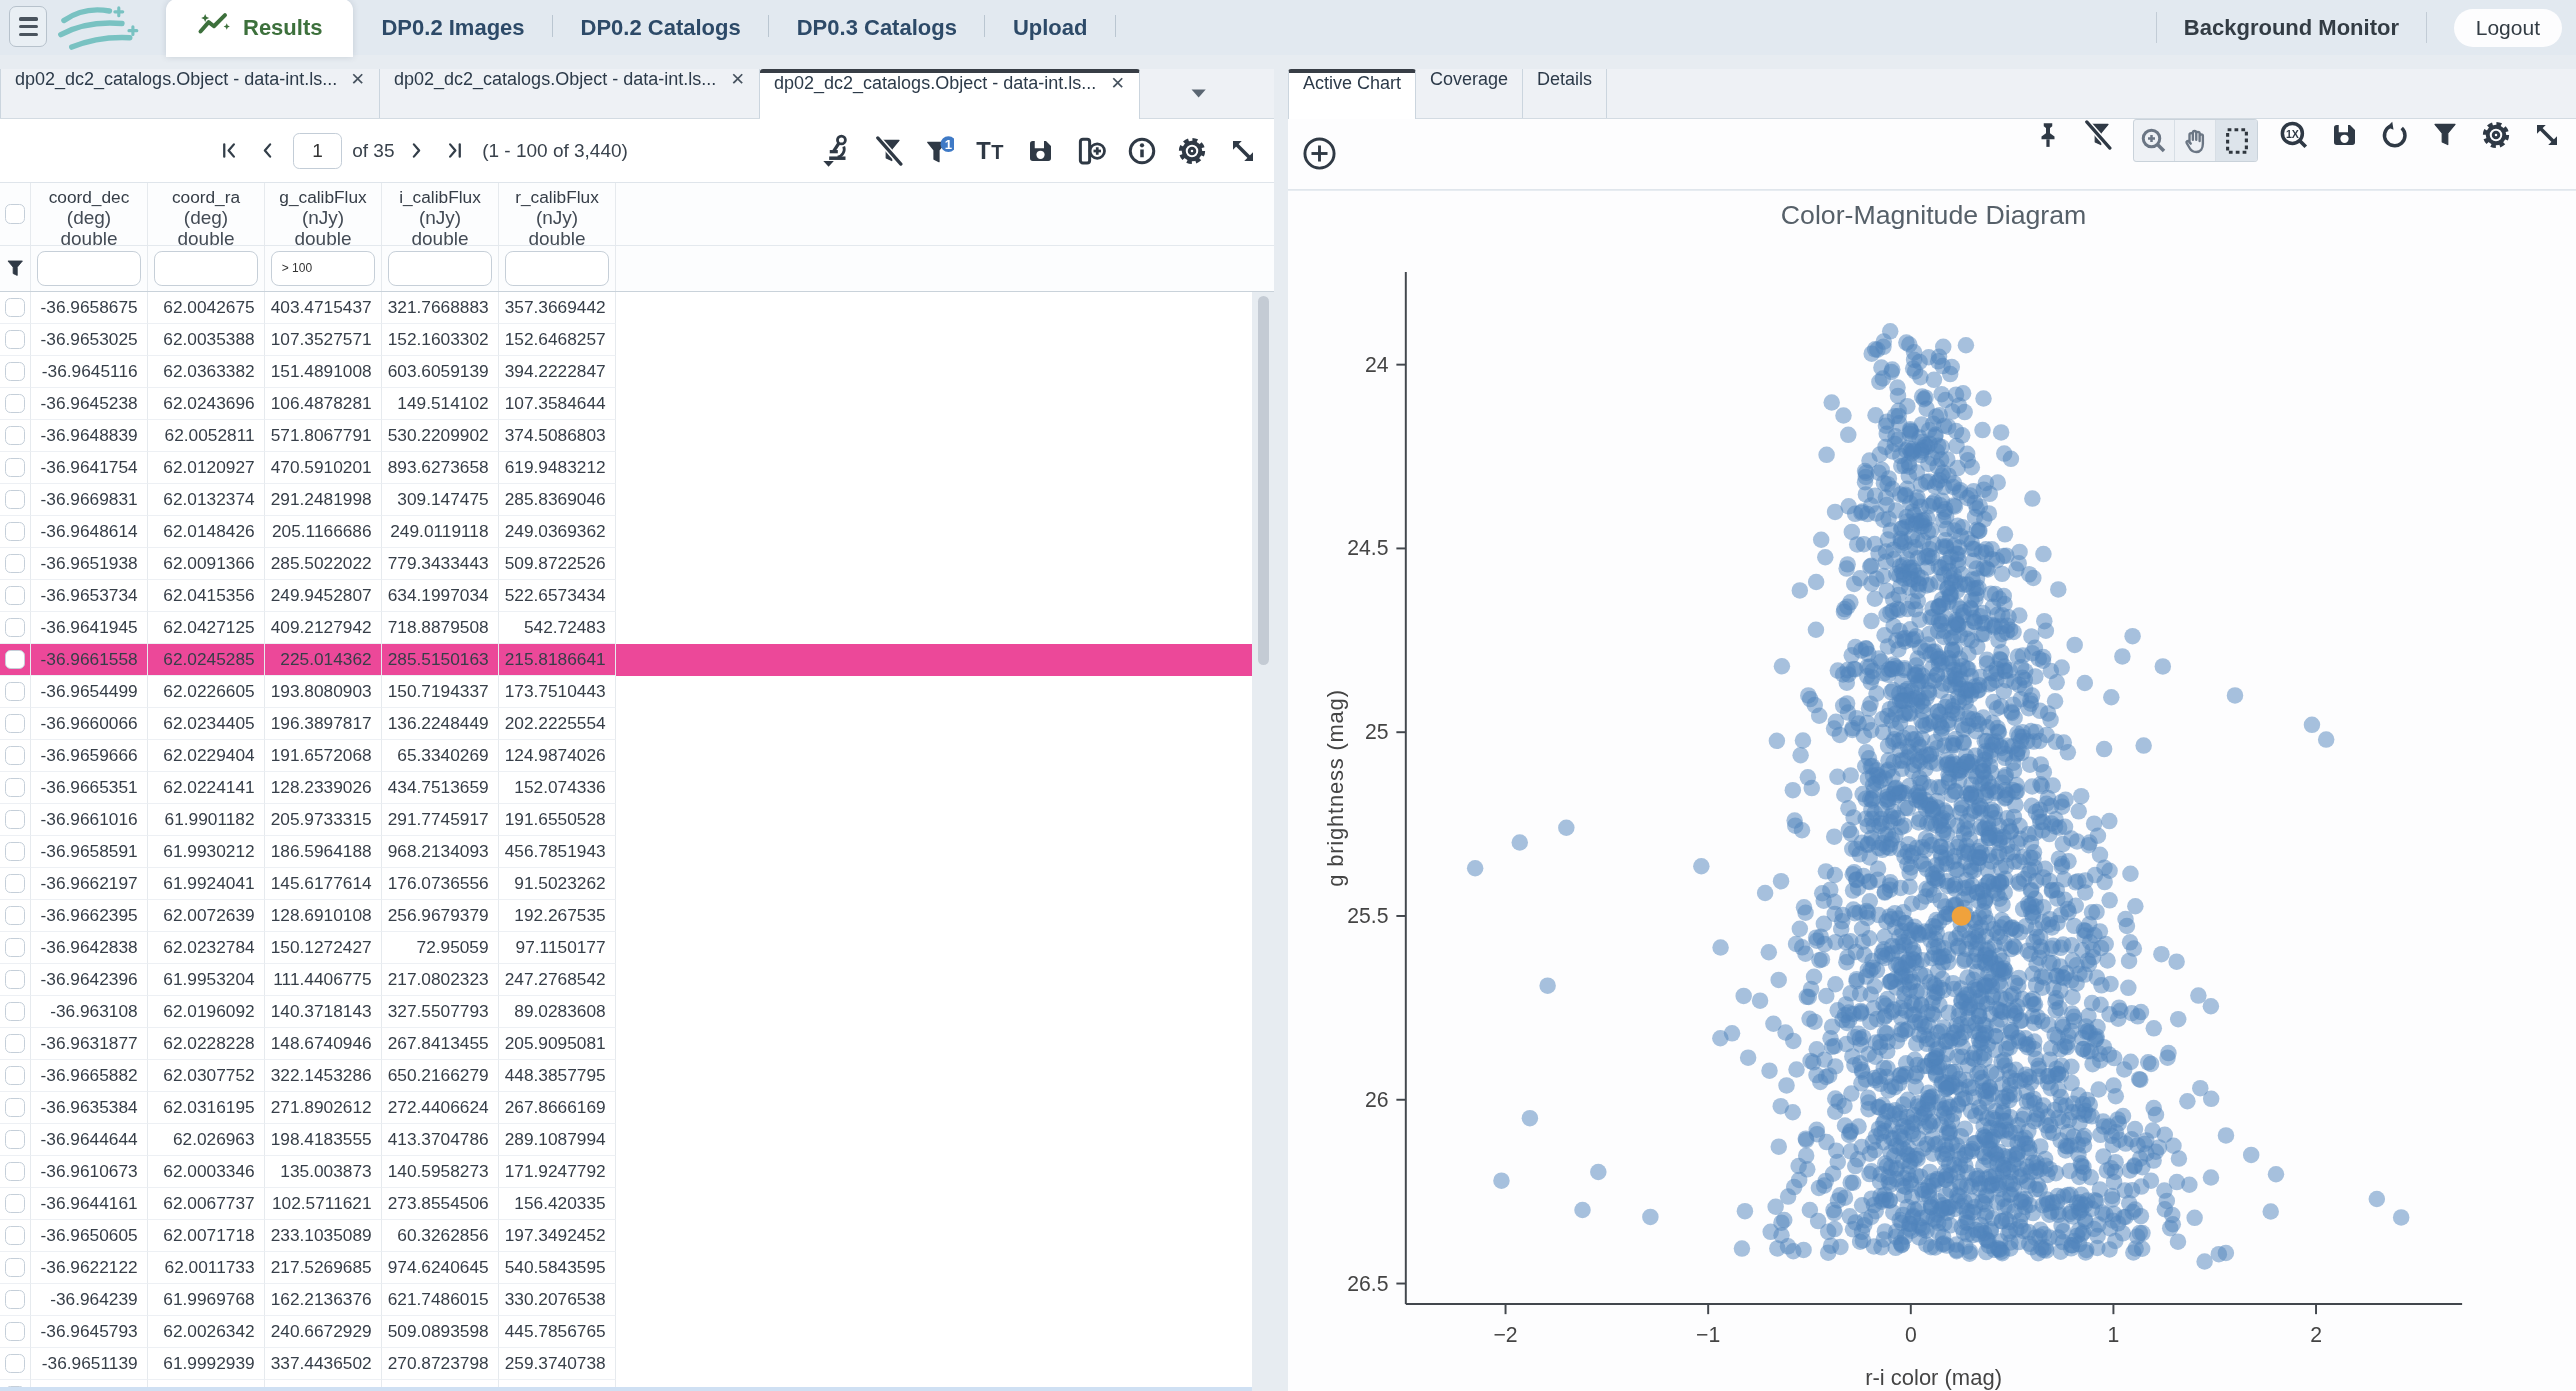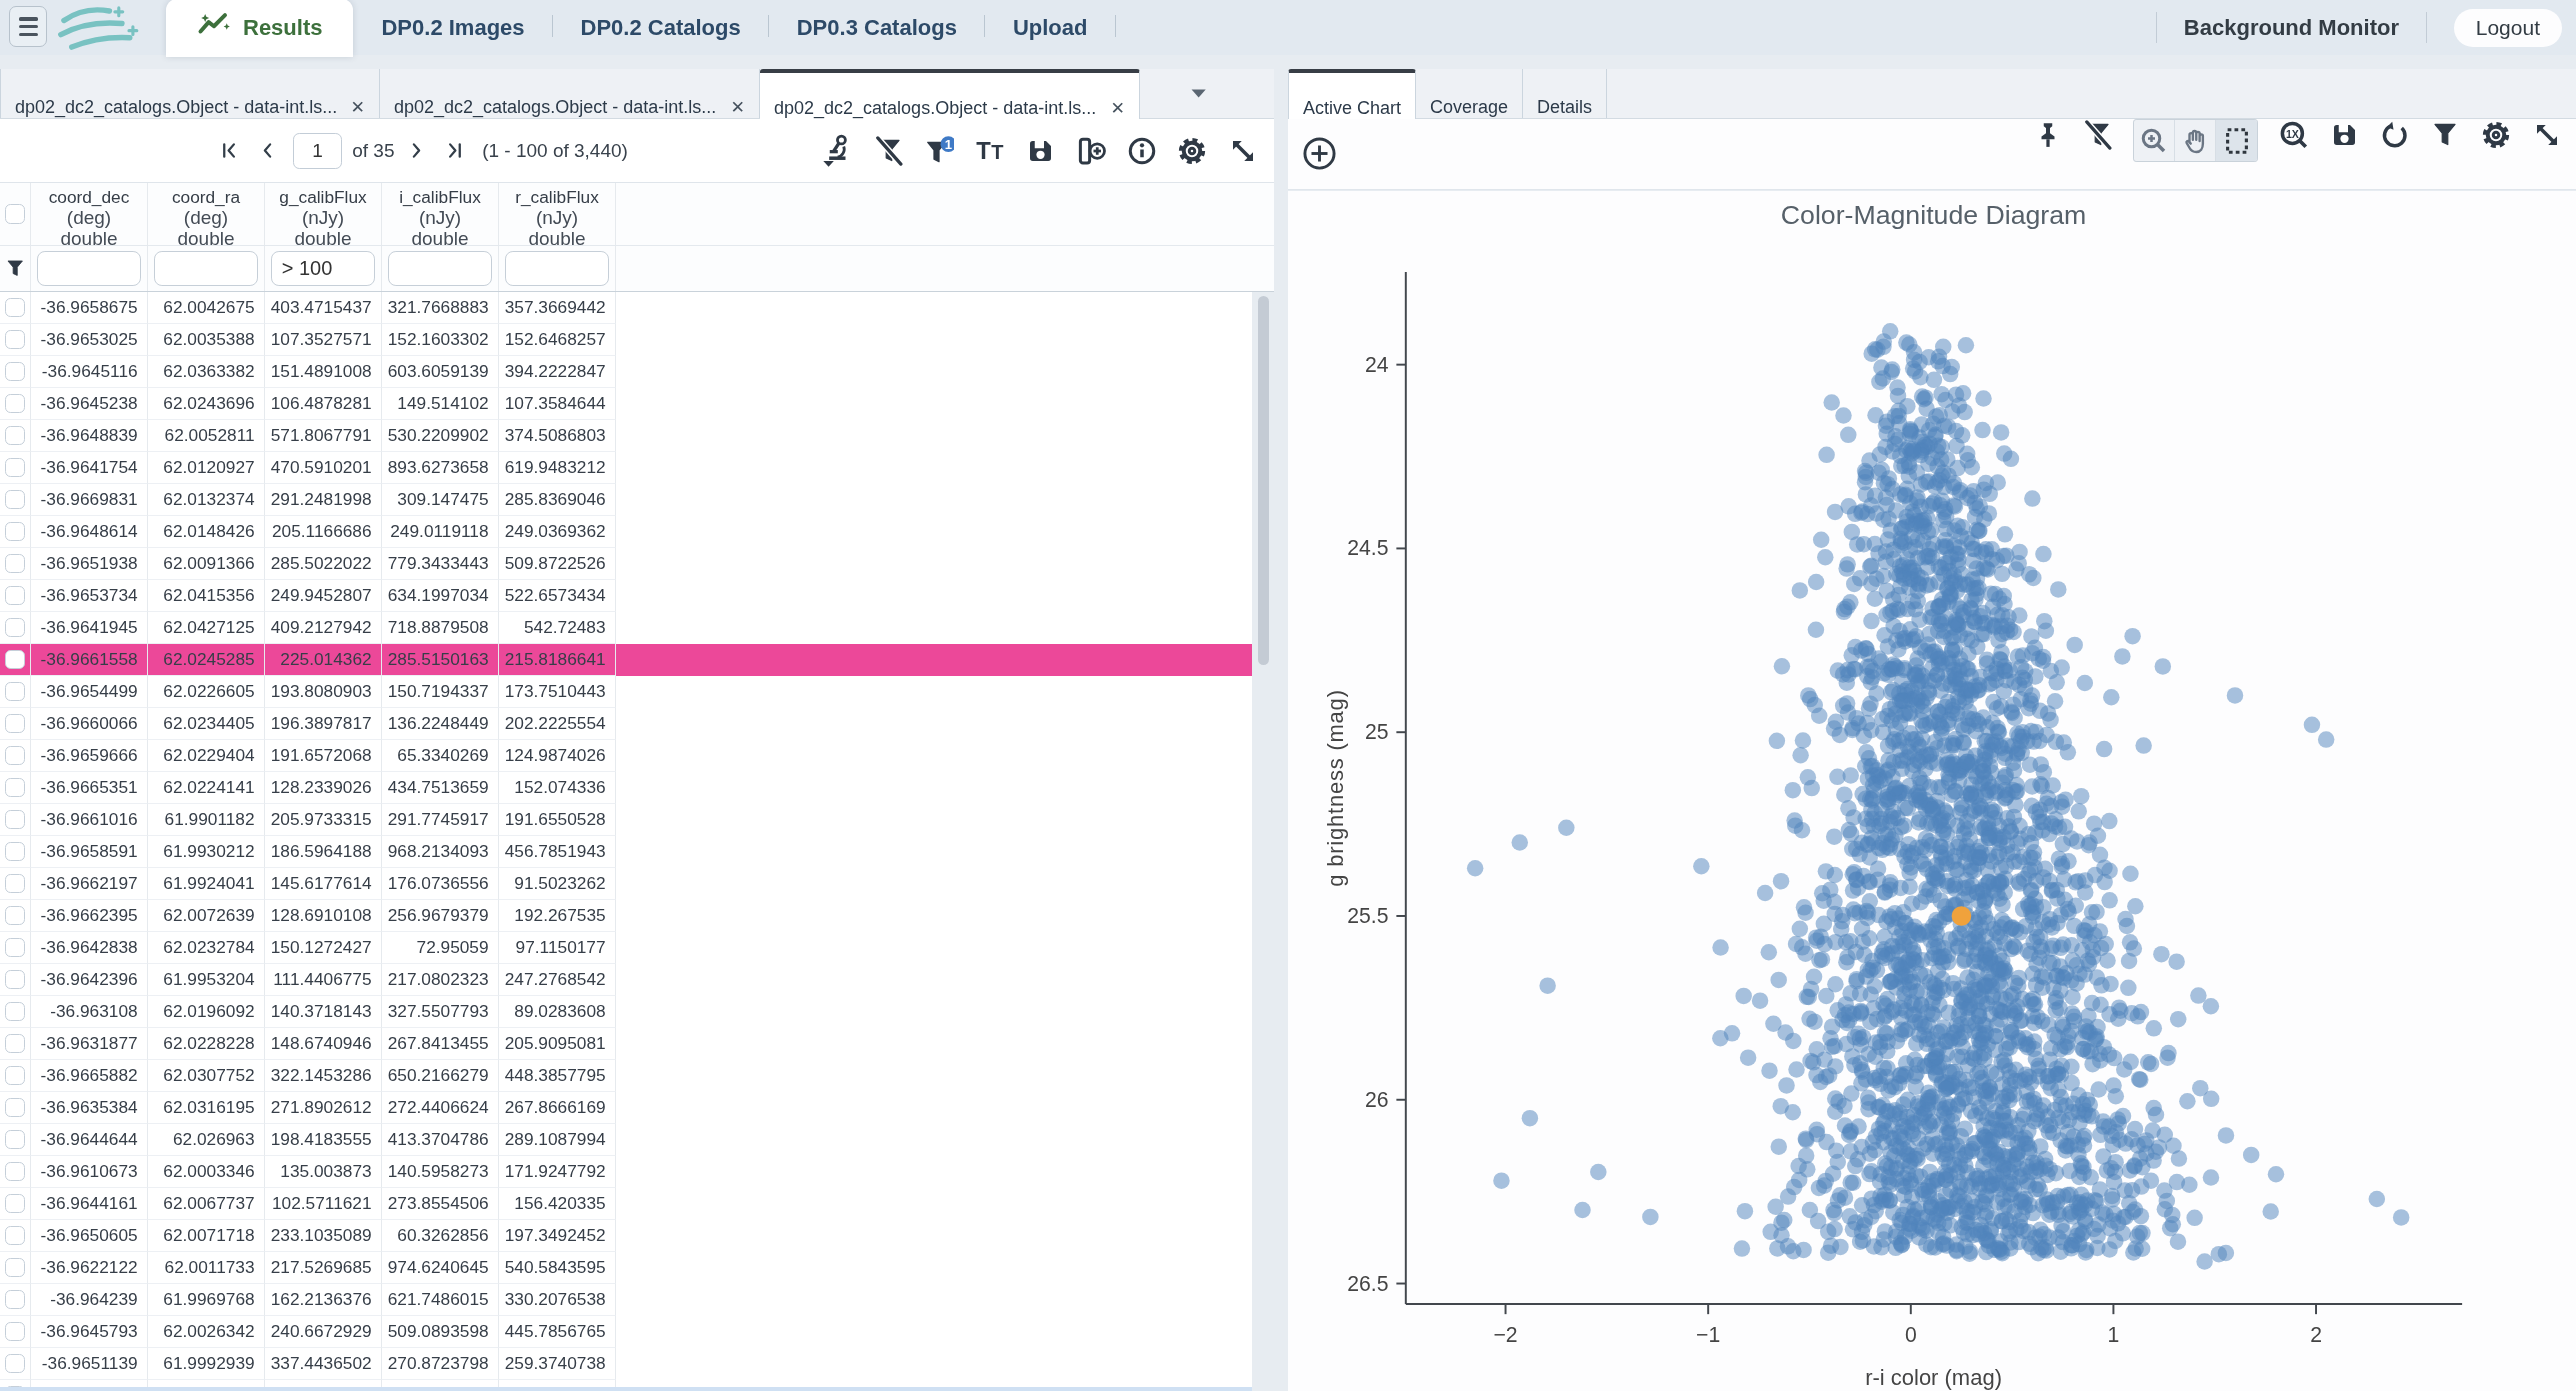--- a/index.html
+++ b/index.html
@@ -14,42 +14,42 @@
 .nav-tab.active { background:#ffffff; border-radius:11px 11px 0 0; color:#3d703c; box-shadow:0 0 6.3px rgba(60,80,100,.18); padding:0 31px; }
 .nav-tab.active .icon { margin-right:11px; }
 .topbar-right { position:absolute; right:14px; top:0; height:55px; display:flex; align-items:center; }
 .bm-sep { width:0.8px; height:31px; background:#c2ccd6; margin:0 27px; }
 .bm-label { font-size:22px; font-weight:700; color:#333c44;text-align:right; }
 .logout-btn { background:#fdfdfe; border-radius:19px; padding:7px 22px; font-size:21px; color:#333c44; cursor:pointer; }
 
 .panel-left { position:absolute; left:0; top:69px; width:1274px; height:1323px; }
 .panel-right { position:absolute; left:1288px; top:69px; width:1288px; height:1323px; }
 .tabstrip { position:relative; height:50px; background:#eef1f5; border-bottom:0.8px solid #d3dbe2; display:flex; align-items:stretch; }
-.dtab { position:relative; display:flex; align-items:flex-end; padding:0 14px; font-size:18px; color:#2c3a49; border-right:0.8px solid #cbd5de; cursor:pointer; }
+.dtab { position:relative; display:flex; align-items:flex-start; padding:0 14px; font-size:18px; color:#2c3a49; border-right:0.8px solid #cbd5de; cursor:pointer; }
 .dtab:first-child { border-left:0.8px solid #cbd5de; }
 .tabstrip.tstrip-left .dtab { width:380px; flex:none; }
 .dtab .lbl { flex:1; overflow:hidden; text-overflow:ellipsis; white-space:nowrap; }
 .dtab .x { margin-left:11px; font-size:17.3px; color:#46525e; }
 .dtab.active { background:#ffffff; border-top:4.7px solid #383e46; border-radius:3.1px 3.1px 0 0; margin-bottom:-0.8px; border-right:0.8px solid #cbd5de; }
 .tab-caret { width:41px; margin-left:38px; align-self:center; height:35px; display:flex; align-items:center; justify-content:center; cursor:pointer; }
 .ttoolbar { position:relative; height:64px; background:#ffffff; border-bottom:0.8px solid #dfe5eb; }
 .pager { position:absolute; left:214px; top:0; height:63px; display:flex; align-items:center; gap:7px; color:#39424c; font-size:19px; }
 .page-box { width:49px; height:36px; border:1.2px solid #c3cdd7; border-radius:6.3px; background:#fff; text-align:center; font-size:19px; color:#333; line-height:34px; margin:0 3.1px; }
 .icon-row { position:absolute; right:15.7px; top:0; height:63px; display:flex; align-items:center; gap:19.6px; }
 .icon-btn { position:relative; width:31px; height:31px; display:flex; align-items:center; justify-content:center; cursor:pointer; }
 .thead { position:relative; height:63px; background:#fcfdfe; border-bottom:0.8px solid #e4e9ee; display:flex; }
 .thead .cb-col, .tfilter .cb-col { width:31px; flex:none; border-right:0.8px solid #e6eaee; display:flex; align-items:center; justify-content:center; }
 .hcol { width:117px; flex:none; border-right:0.8px solid #e6eaee; text-align:center; padding-top:3.1px; }
 .hcol:first-of-type { width:123px; }
 .hname { font-size:17.3px; color:#353d47; line-height:22px; }
 .hsub { font-size:19px; color:#434b55; line-height:20.4px; }
 .tfilter { position:relative; height:46px; background:#fcfdfe; border-bottom:0.8px solid #c9d2da; display:flex; }
 .fcol { width:117px; flex:none; border-right:0.8px solid #e6eaee; padding:4.7px 6.3px; }
 .fcol:first-of-type { width:123px; }
-.finput { width:100%; height:35px; border:1.2px solid #c6cfd8; border-radius:7.9px; background:#fff; font-size:20px; color:#333; padding:0 9.4px; display:flex; align-items:center; font-family:"Liberation Sans",sans-serif; }
+.finput { width:100%; height:35px; border:1.2px solid #c6cfd8; border-radius:7.9px; background:#fff; font-size:12px; color:#333; padding:0 9.4px; display:flex; align-items:center; font-family:"Liberation Sans",sans-serif; }
 .tbody { position:absolute; left:0; top:223px; width:1252px; height:1100px; overflow:hidden; background:#fff; }
 .trow { display:flex; height:32px; background:#fff; cursor:pointer; }
 .trow.selected { background:#ec4899; }
 .trow .cb-col { width:31px; flex:none; border-right:0.8px solid #e6eaee; border-bottom:0.8px solid #edf0f4; display:flex; align-items:center; justify-content:center; }
 .tcell { width:117px; flex:none; border-right:0.8px solid #e6eaee; border-bottom:0.8px solid #edf0f4; font-size:17.3px; color:#363e48; text-align:right; padding-right:9.4px; line-height:31px; overflow:hidden; }
 .tcell:first-of-type { width:123px; }
 .checkbox { width:19.6px; height:19.6px; border:1.6px solid #c5cfd9; border-radius:5.5px; background:#fff; }
 .scrollbar { position:absolute; right:4.7px; top:227px; width:11px; height:1090px; }
 .scroll-thumb { position:absolute; left:0; top:0; width:11px; height:369px; border-radius:5.5px; background:#c4cbd4; }
 .table-footer-strip { position:absolute; left:0; bottom:0; width:1252px; height:5.5px; background:#cfe0f3; }

